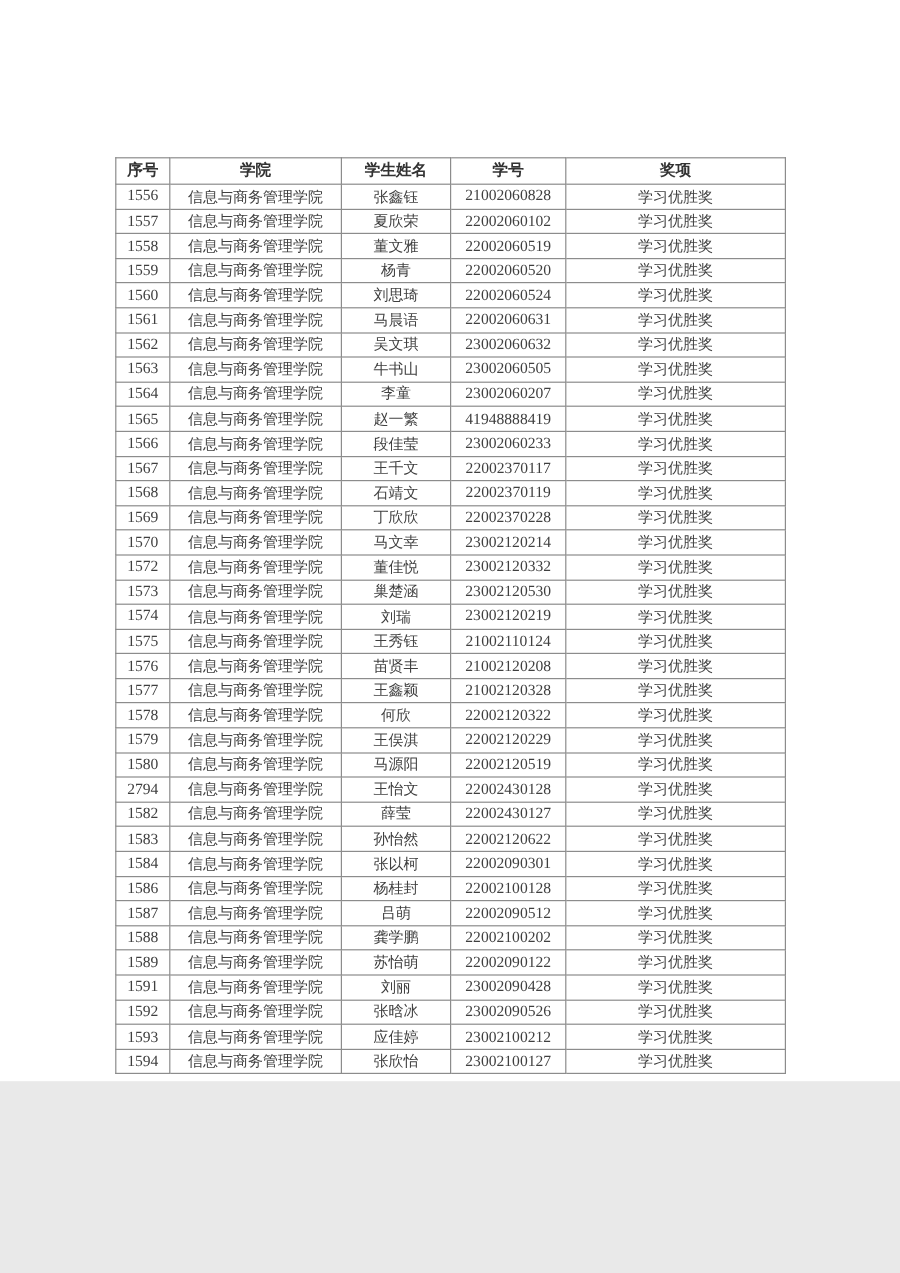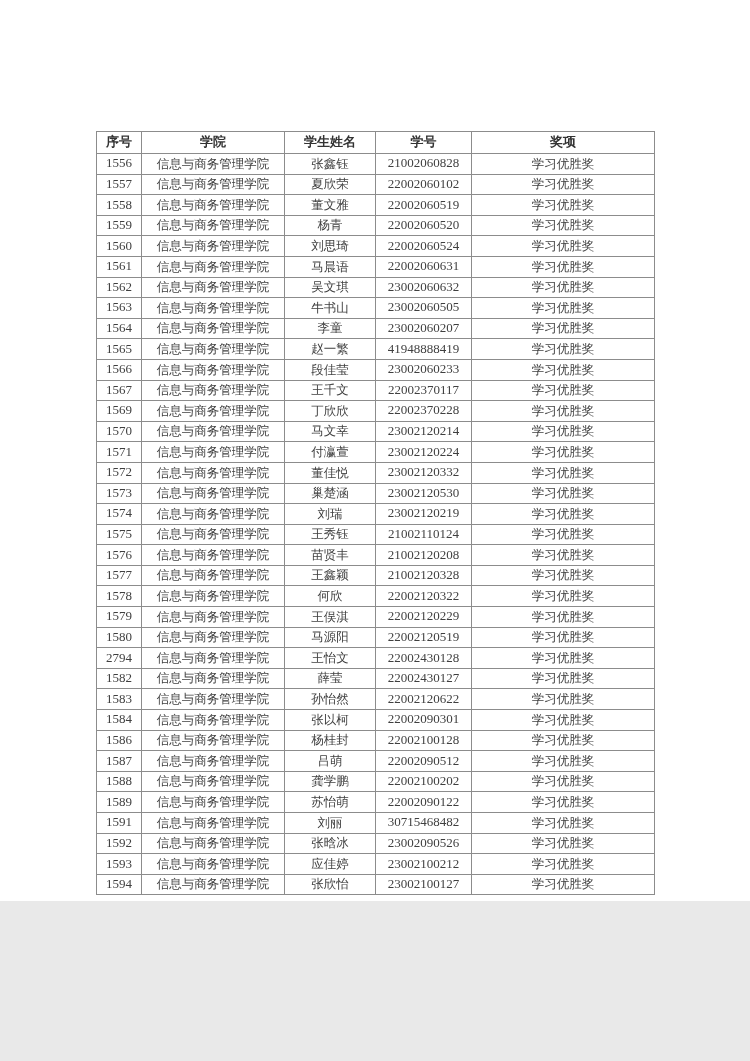--- a/index.html
+++ b/index.html
@@ -162,41 +162,41 @@
           <td class="col-award">学习优胜奖</td>
         </tr>
         <tr>
           <td class="col-serial">1567</td>
           <td class="col-college">信息与商务管理学院</td>
           <td class="col-name">王千文</td>
           <td class="col-id">22002370117</td>
           <td class="col-award">学习优胜奖</td>
         </tr>
         <tr>
+          <td class="col-serial">1568</td>
+          <td class="col-college">信息与商务管理学院</td>
+          <td class="col-name">石靖文</td>
+          <td class="col-id">22002370119</td>
+          <td class="col-award">学习优胜奖</td>
+        </tr>
+        <tr>
           <td class="col-serial">1569</td>
           <td class="col-college">信息与商务管理学院</td>
           <td class="col-name">丁欣欣</td>
           <td class="col-id">22002370228</td>
           <td class="col-award">学习优胜奖</td>
         </tr>
         <tr>
           <td class="col-serial">1570</td>
           <td class="col-college">信息与商务管理学院</td>
           <td class="col-name">马文幸</td>
           <td class="col-id">23002120214</td>
           <td class="col-award">学习优胜奖</td>
         </tr>
         <tr>
-          <td class="col-serial">1571</td>
-          <td class="col-college">信息与商务管理学院</td>
-          <td class="col-name">付瀛萱</td>
-          <td class="col-id">23002120224</td>
-          <td class="col-award">学习优胜奖</td>
-        </tr>
-        <tr>
           <td class="col-serial">1572</td>
           <td class="col-college">信息与商务管理学院</td>
           <td class="col-name">董佳悦</td>
           <td class="col-id">23002120332</td>
           <td class="col-award">学习优胜奖</td>
         </tr>
         <tr>
           <td class="col-serial">1573</td>
           <td class="col-college">信息与商务管理学院</td>
           <td class="col-name">巢楚涵</td>
@@ -305,21 +305,21 @@
           <td class="col-serial">1589</td>
           <td class="col-college">信息与商务管理学院</td>
           <td class="col-name">苏怡萌</td>
           <td class="col-id">22002090122</td>
           <td class="col-award">学习优胜奖</td>
         </tr>
         <tr>
           <td class="col-serial">1591</td>
           <td class="col-college">信息与商务管理学院</td>
           <td class="col-name">刘丽</td>
-          <td class="col-id">30715468482</td>
+          <td class="col-id">23002090428</td>
           <td class="col-award">学习优胜奖</td>
         </tr>
         <tr>
           <td class="col-serial">1592</td>
           <td class="col-college">信息与商务管理学院</td>
           <td class="col-name">张晗冰</td>
           <td class="col-id">23002090526</td>
           <td class="col-award">学习优胜奖</td>
         </tr>
         <tr>

